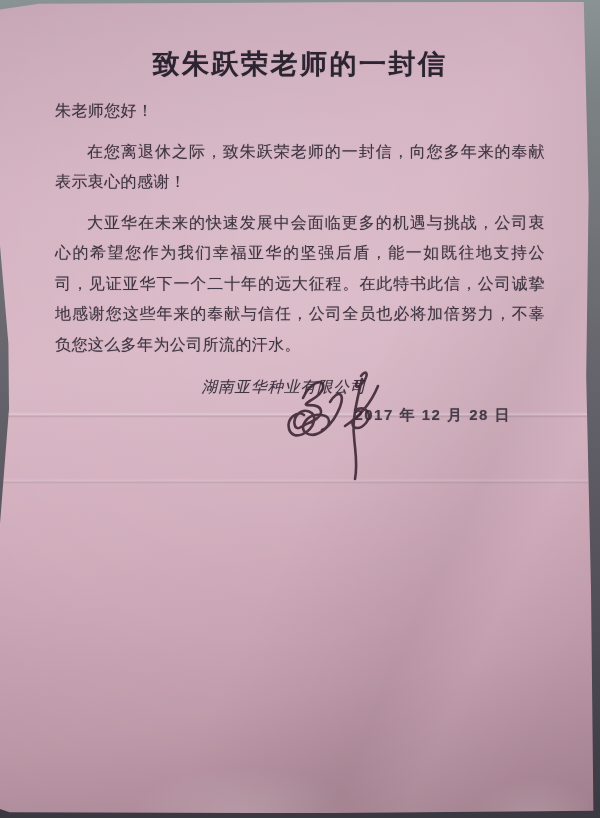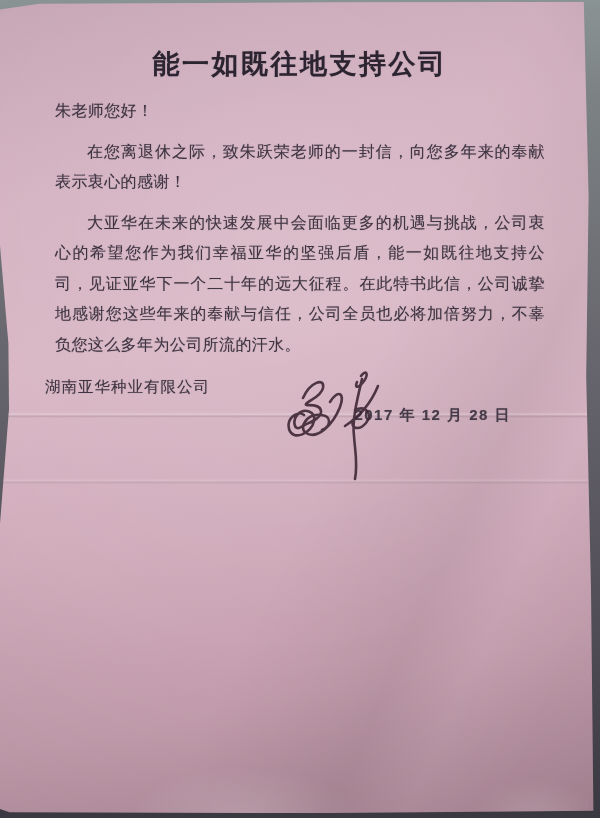--- a/index.html
+++ b/index.html
@@ -41,22 +41,22 @@
   }
   .body-text p{
     margin:10px;font-size:16px;line-height:30.5px;
     text-align:justify;text-justify:inter-character;
     letter-spacing:.4px;
   }
   .salutation{text-indent:0;}
   .indent{text-indent:2em;}
   .sign-area{position:relative;margin-top:12px;height:150px;}
   .sign-company{
-    text-align:left;margin:0 32px 0 0;
-    font-size:15.5px;line-height:30px;letter-spacing:1px;
+    text-align:center;margin:0 32px 0 0;
+    font-size:15.5px;line-height:30px;letter-spacing:1px;font-style:italic;
   }
   .sign-date{
     text-align:right;margin:4px 44px 0 0;
     font-size:15px;font-weight:600;letter-spacing:1.5px;
     color:#463b49;
   }
   .signature-svg{
     position:absolute;left:228px;top:-14px;width:128px;height:132px;
     pointer-events:none;
   }
@@ -65,21 +65,21 @@
 <body>
 
 <div class="photo">
   <div class="paper">
     <div class="crease-h1"></div>
     <div class="crease-h2"></div>
     <div class="sheen-bottom"></div>
     <div class="sheen-bottom2"></div>
 
     <div class="letter">
-      <h1 class="title">能一如既往地支持公司</h1>
+      <h1 class="title">致朱跃荣老师的一封信</h1>
 
       <div class="body-text">
         <p class="salutation">朱老师您好！</p>
         <p class="indent">在您离退休之际，致朱跃荣老师的一封信，向您多年来的奉献表示衷心的感谢！</p>
         <p class="indent">大亚华在未来的快速发展中会面临更多的机遇与挑战，公司衷心的希望您作为我们幸福亚华的坚强后盾，能一如既往地支持公司，见证亚华下一个二十年的远大征程。在此特书此信，公司诚挚地感谢您这些年来的奉献与信任，公司全员也必将加倍努力，不辜负您这么多年为公司所流的汗水。</p>
       </div>
 
       <div class="sign-area">
         <svg class="signature-svg" viewBox="0 0 128 132" fill="none" xmlns="http://www.w3.org/2000/svg">
           <g stroke="#3b2433" stroke-width="2.6" stroke-linecap="round" fill="none" opacity="0.88">

